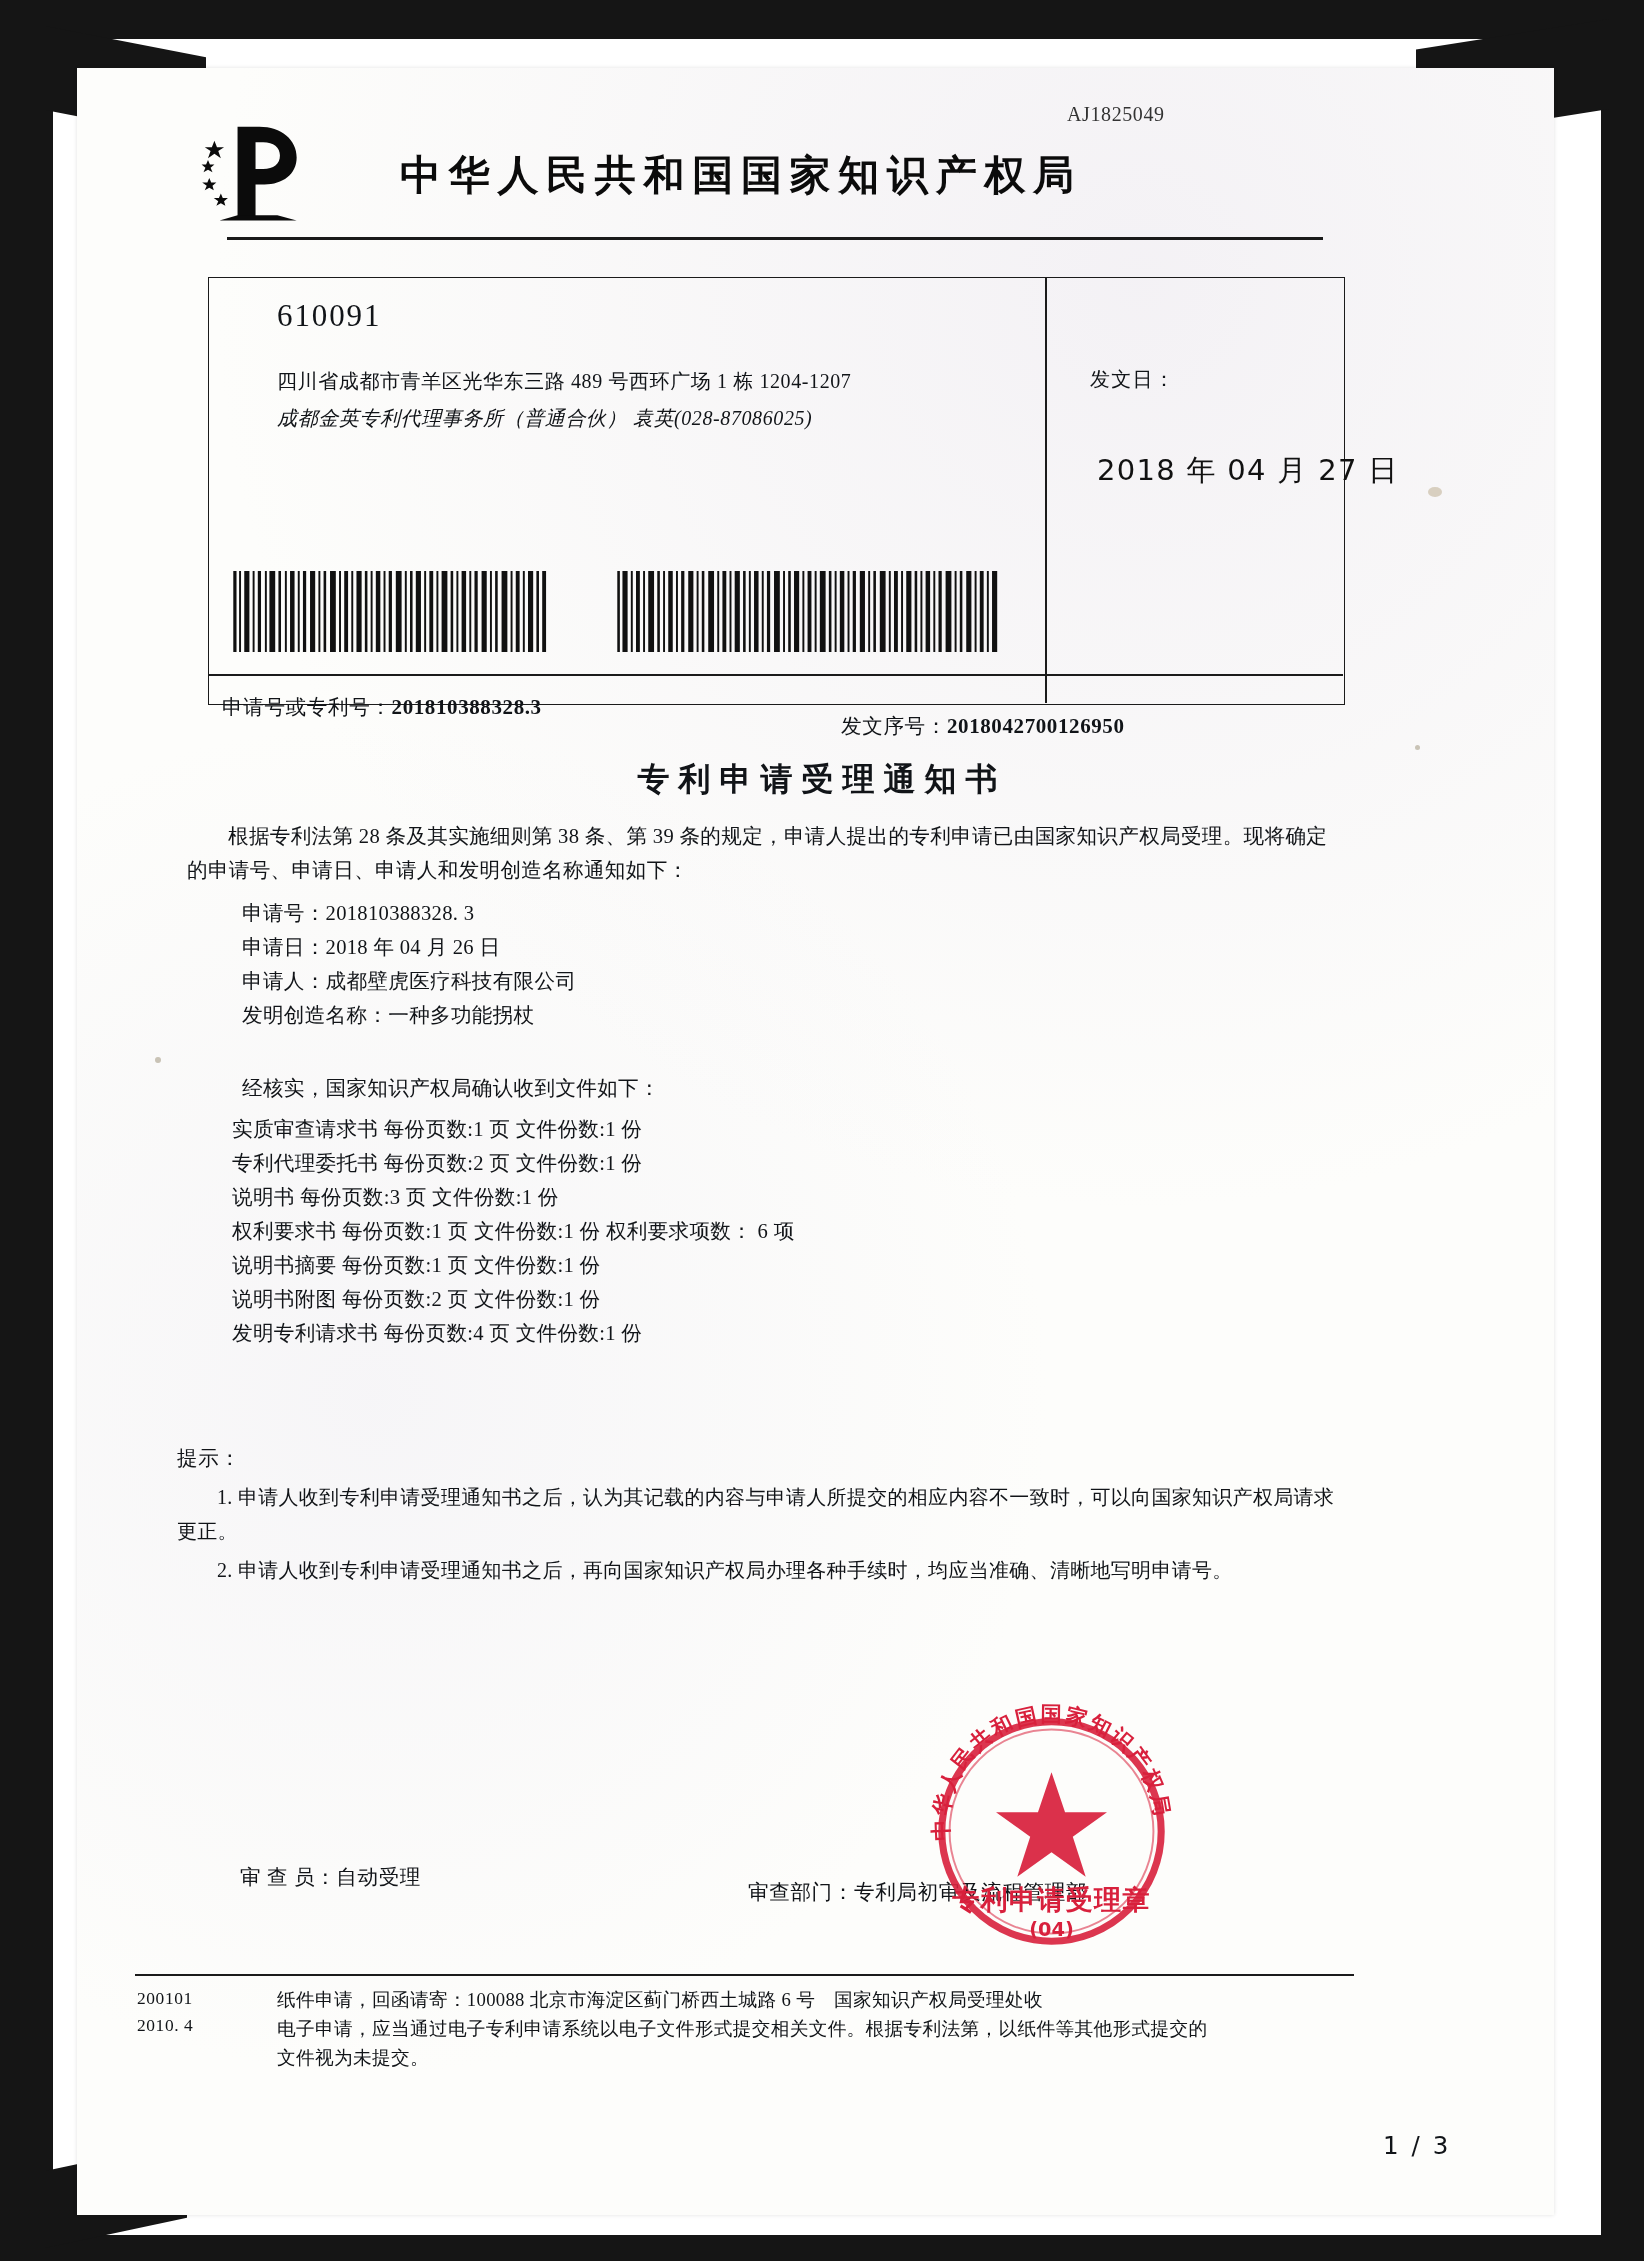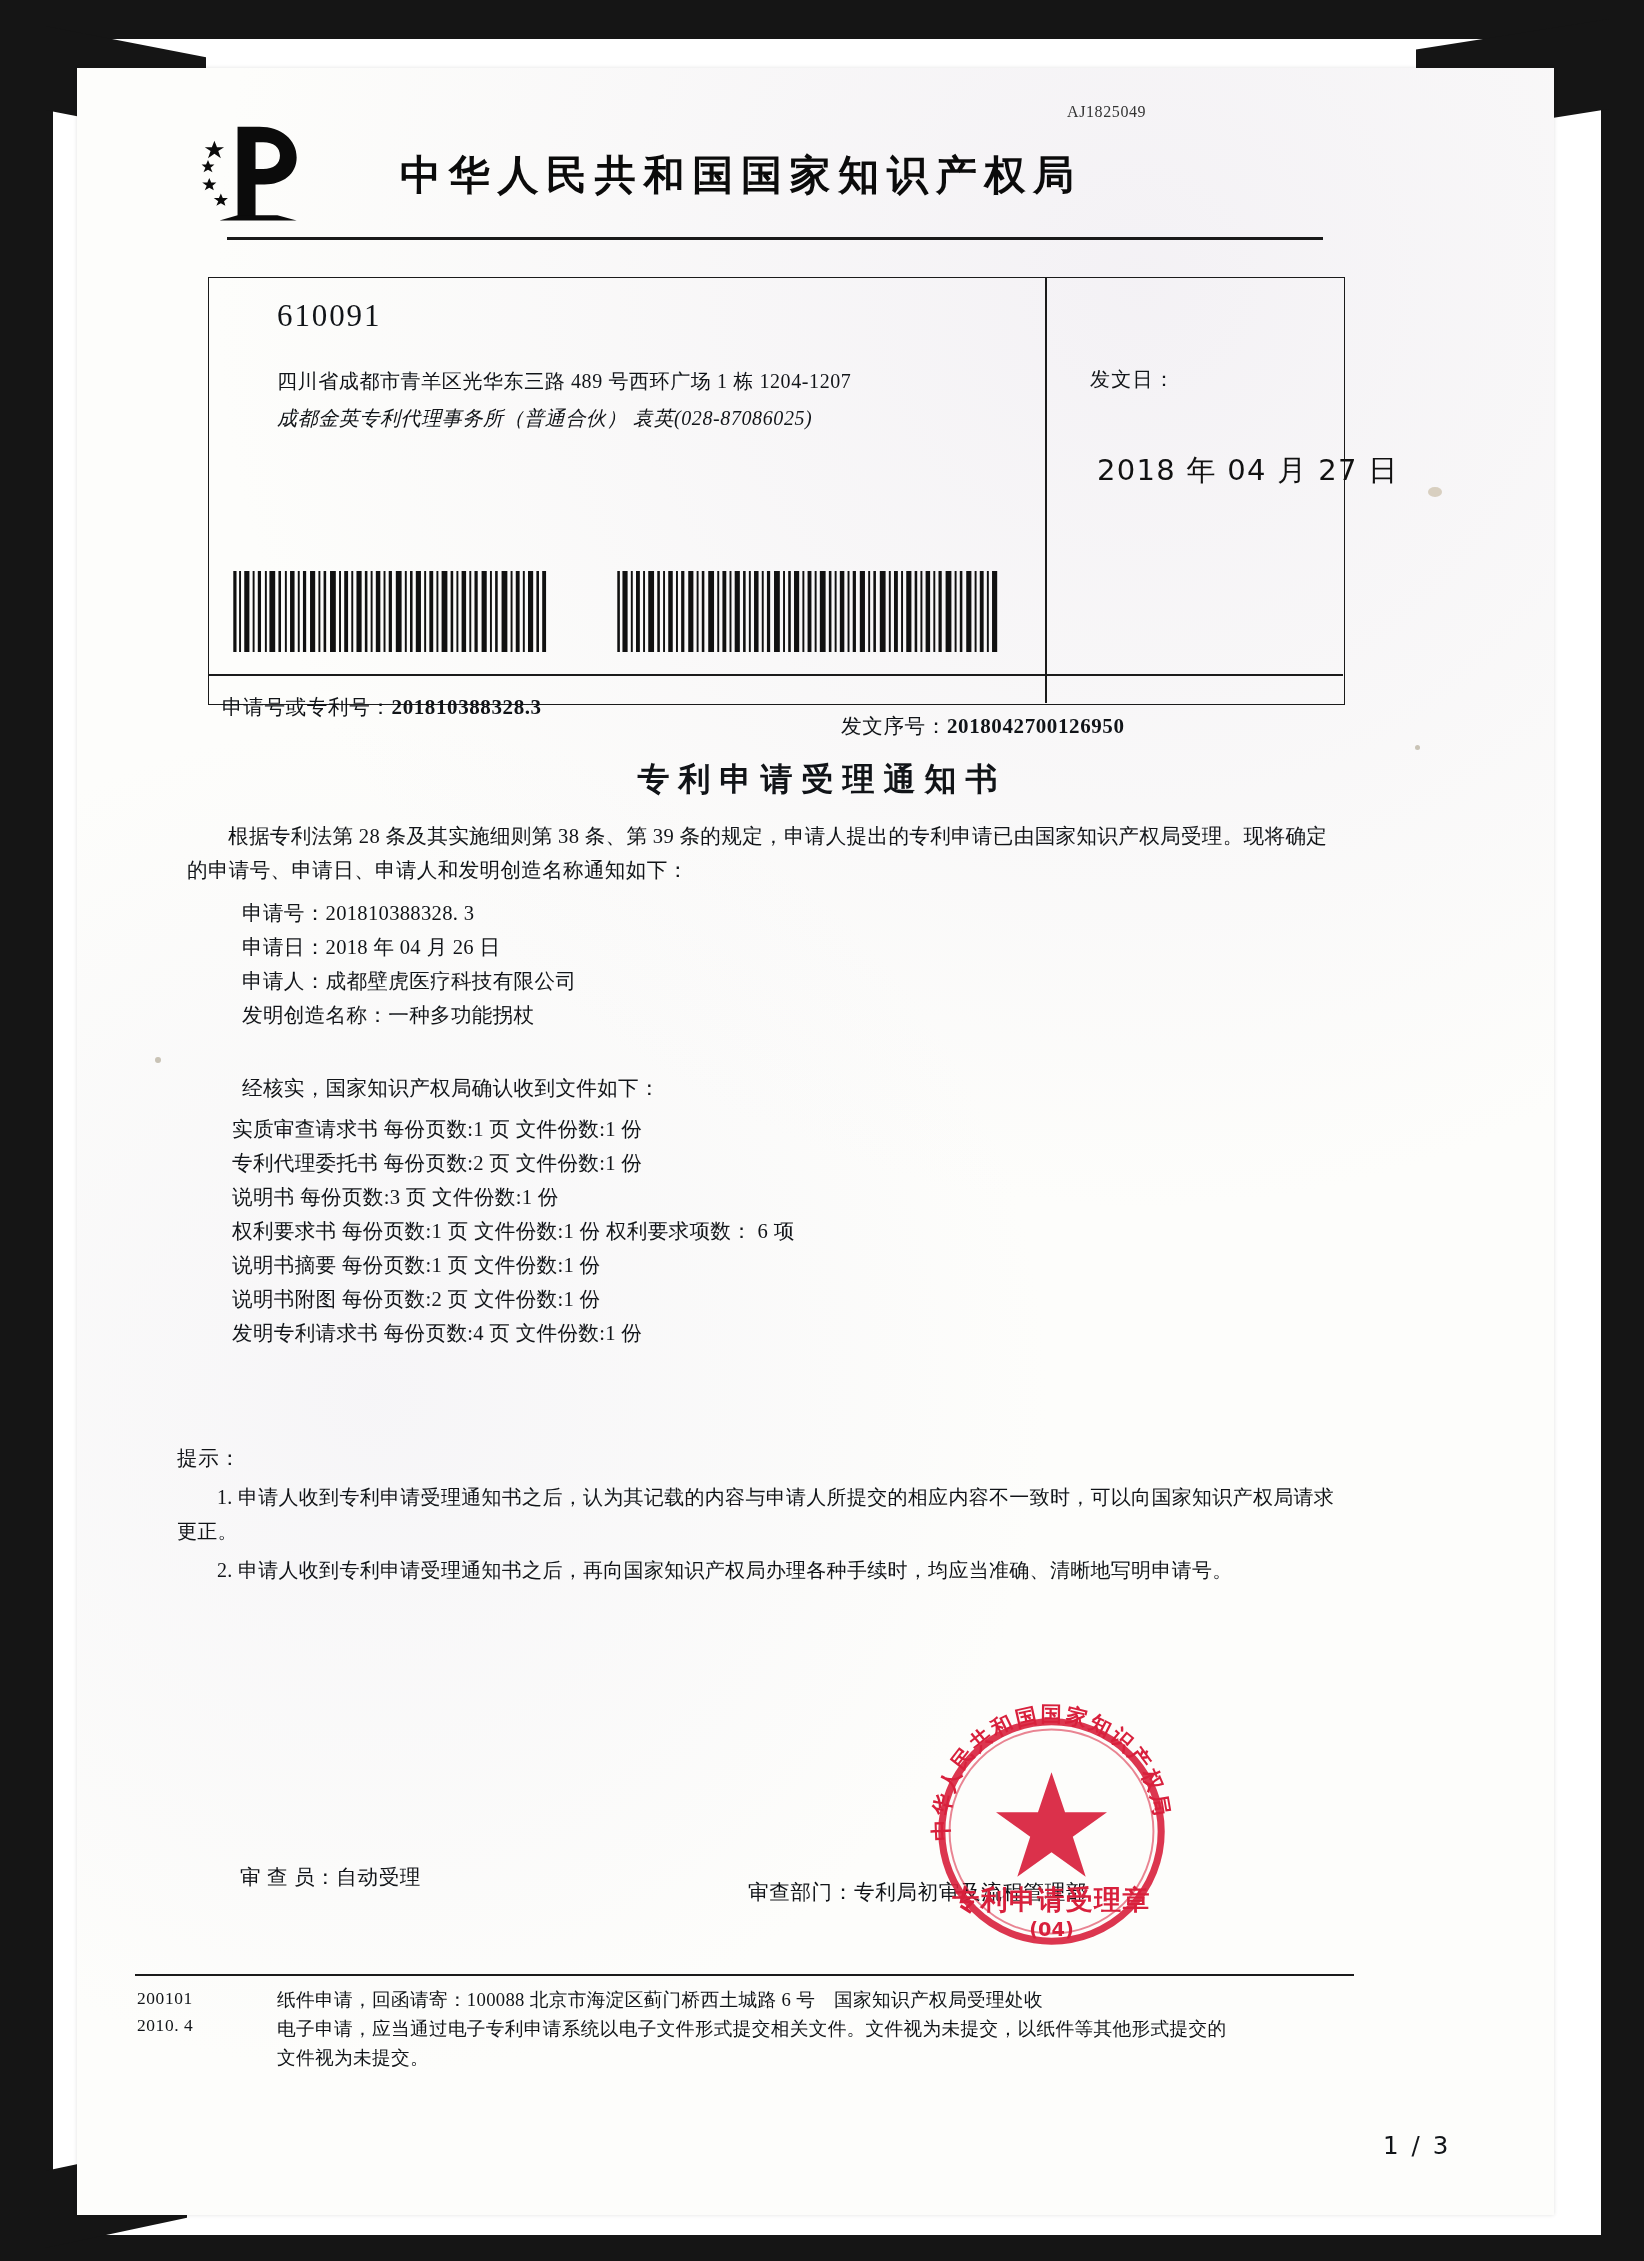--- a/index.html
+++ b/index.html
@@ -63,21 +63,21 @@
     background:
       radial-gradient(circle at 72% 10%, rgba(236,232,240,0.55) 0%, rgba(255,255,255,0) 42%),
       radial-gradient(circle at 20% 62%, rgba(238,236,243,0.45) 0%, rgba(255,255,255,0) 38%);
     pointer-events: none;
   }
 
   
   .doc-code {
     position: absolute;
     left: 1067px; top: 103px;
-    font-size: 16px;
+    font-size: 20px;
     letter-spacing: 0.6px;
     color: #333;
     font-family: "Liberation Serif", serif;
   }
   .emblem {
     position: absolute;
     left: 200px; top: 119px;
     width: 113px; height: 106px;
   }
   .org-title {
@@ -527,20 +527,20 @@
 
   <div class="footer-rule"></div>
 
   <div class="footer-codes">
     <div>200101</div>
     <div>2010. 4</div>
   </div>
 
   <div class="footer-text">
     <div>纸件申请，回函请寄：100088 北京市海淀区蓟门桥西土城路 6 号　国家知识产权局受理处收</div>
-    <div>电子申请，应当通过电子专利申请系统以电子文件形式提交相关文件。文件视为未提交，以纸件等其他形式提交的</div>
+    <div>电子申请，应当通过电子专利申请系统以电子文件形式提交相关文件。根据专利法第，以纸件等其他形式提交的</div>
     <div>文件视为未提交。</div>
   </div>
 
   <div class="page-num">1 / 3</div>
 
 </div>
 
 
 </body></html>

